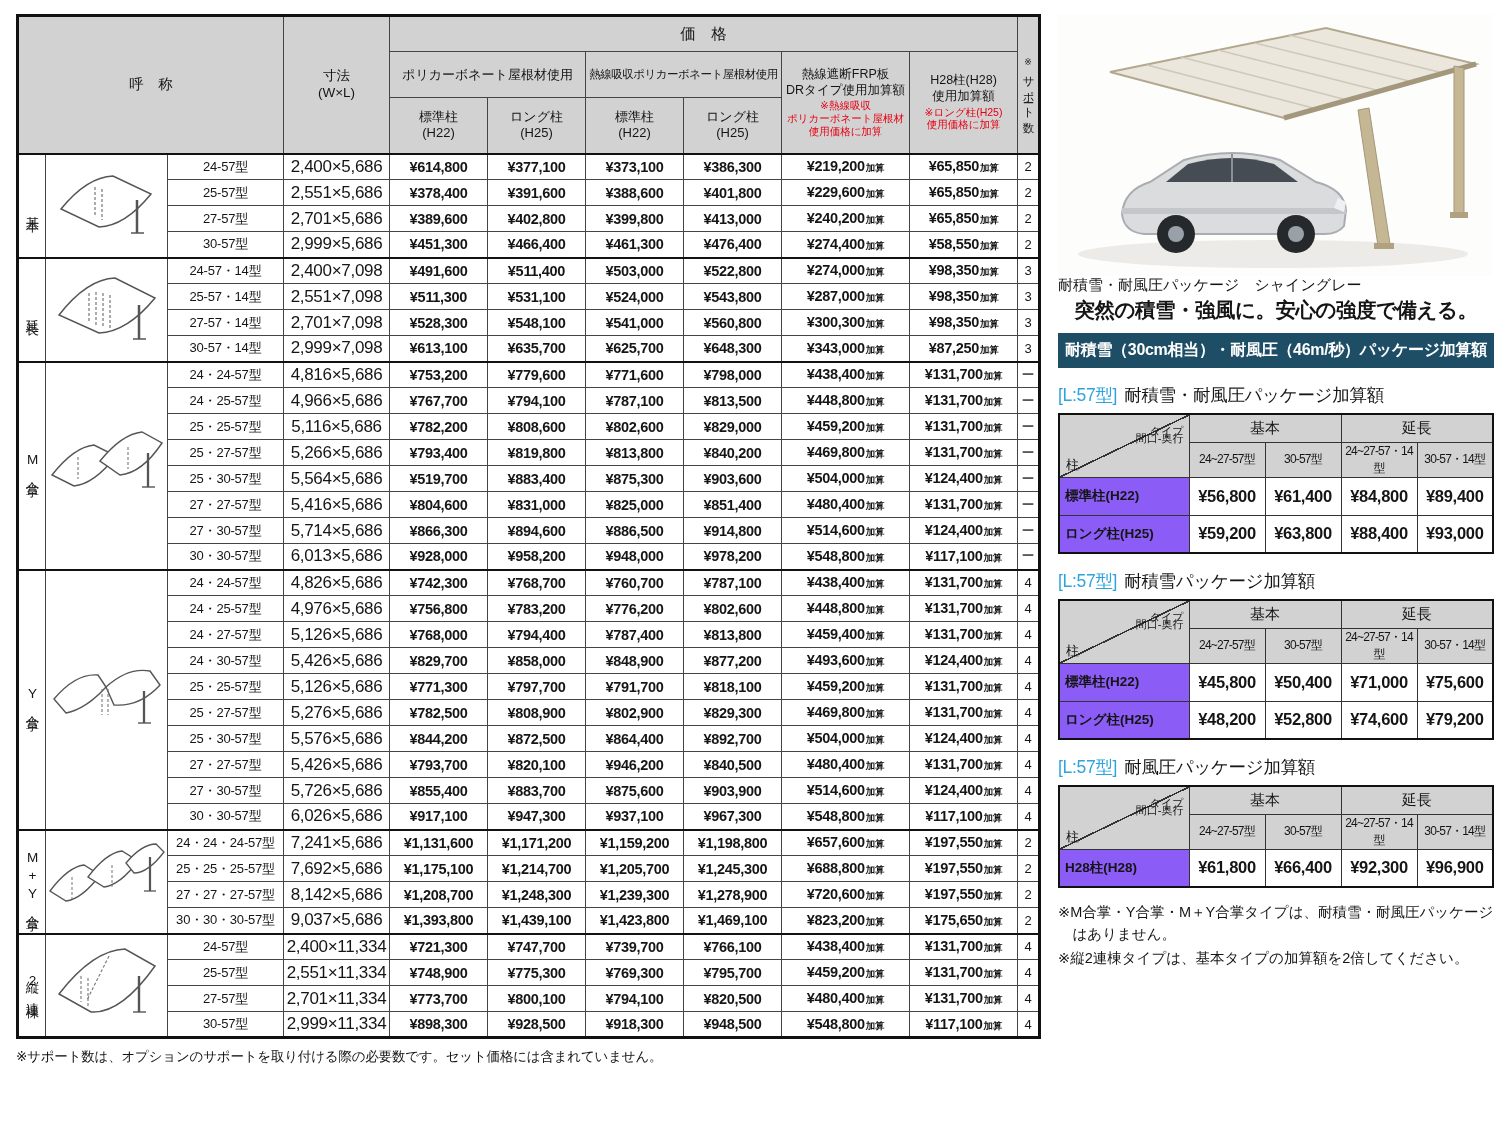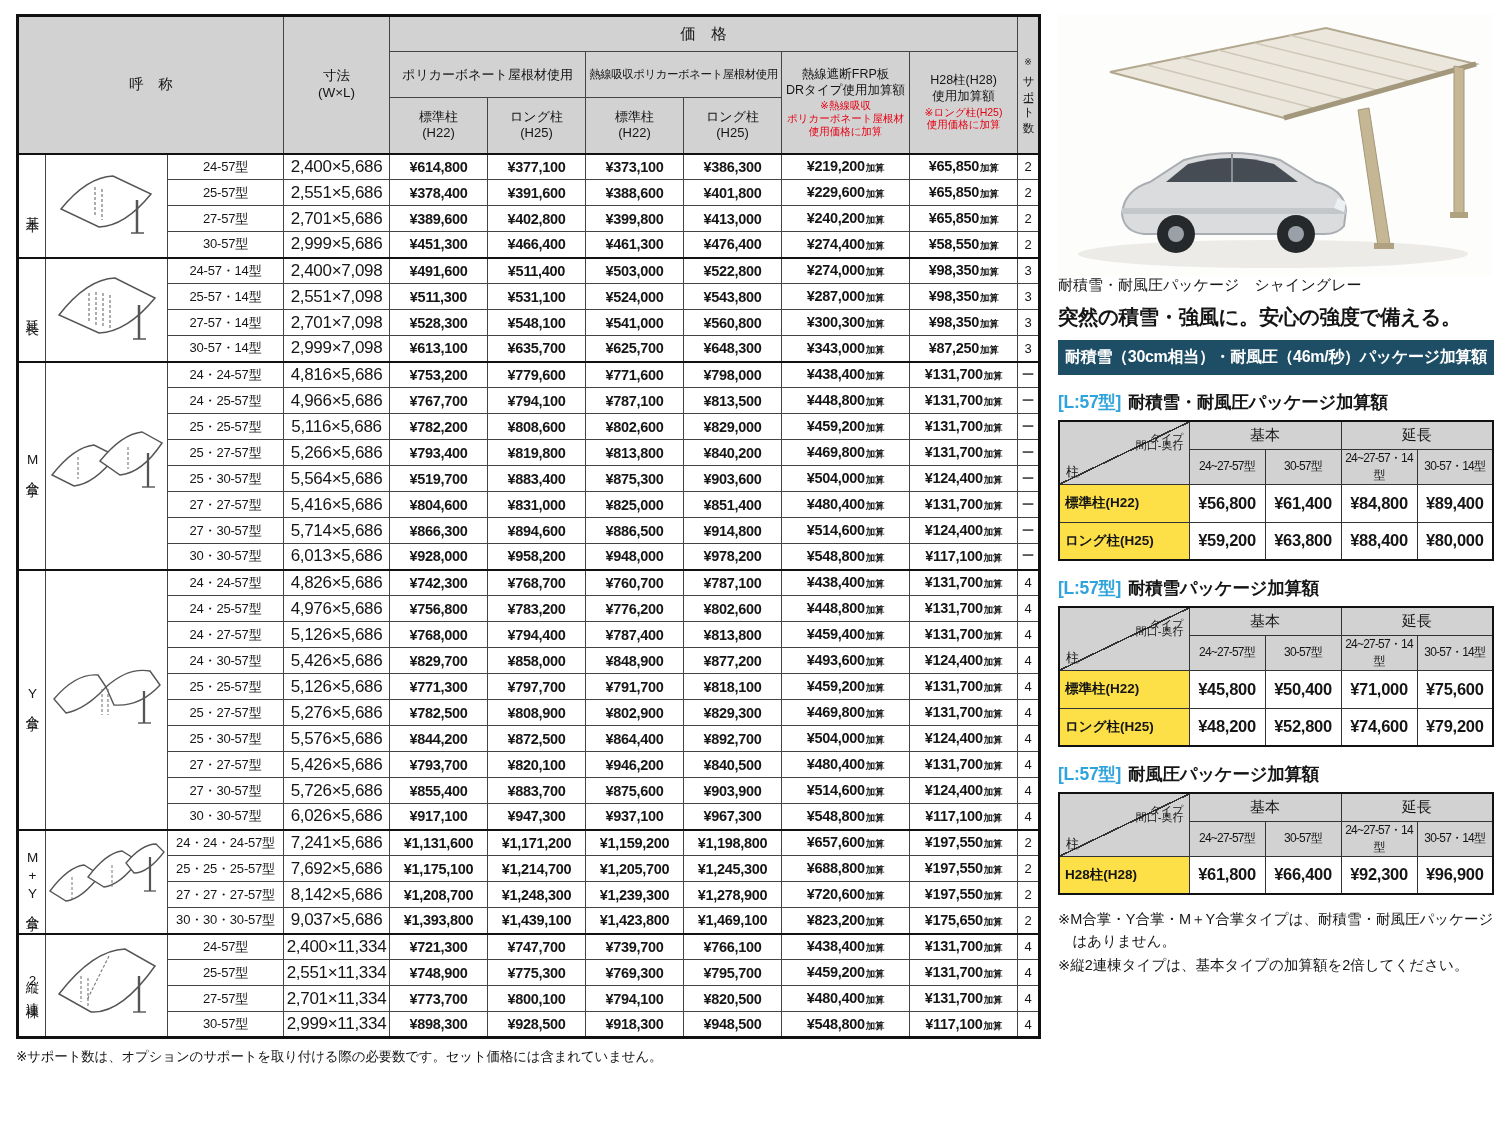--- a/index.html
+++ b/index.html
@@ -45,37 +45,37 @@
   td.size { font-size: 17px; letter-spacing: -0.3px; }
   td.price { font-weight: bold; font-size: 14.5px; letter-spacing: -0.3px; }
   td.add .suffix { font-size: 9.5px; font-weight: bold; margin-left: 1px; }
   td.support { font-size: 13px; padding: 0; }
   .footnote { font-size: 13.5px; margin-top: 9px; letter-spacing: -0.2px; }
 
   
   .right { width: 436px; }
   .photo { width: 434px; height: 262px; position: relative; overflow: hidden; background: #fdfdfc; }
   .caption { font-size: 15px; }
-  .headline { font-size: 20.5px; font-weight: bold; margin-top: 8px; letter-spacing: -0.5px; }
+  .headline { font-size: 20.5px; font-weight: bold; margin-top: 1px; letter-spacing: -0.5px; text-align: center; }
   .banner { background: #1d4e66; color: #fff; font-weight: bold; font-size: 16px; padding: 7px 7px; margin-top: 9px; letter-spacing: -0.3px; }
-  .sec-title { font-size: 17.5px; font-weight: bold; margin: 15px 0 6px; letter-spacing: -0.3px; }
+  .sec-title { font-size: 17.5px; font-weight: normal; margin: 15px 0 6px; letter-spacing: -0.3px; }
   .sec-title .tag { color: #2fa3db; margin-right: 7px; }
   table.pkg-table { border-collapse: collapse; table-layout: fixed; width: 434px; border: 2.5px solid #111; }
   .pkg-table th, .pkg-table td { border: 1px solid #333; text-align: center; vertical-align: middle; }
   .pkg-table thead th { background: #d2d2d2; font-weight: normal; }
   th.diag { position: relative; padding: 0; }
   th.diag::before { content: ""; position: absolute; inset: 0;
     background: linear-gradient(to bottom right, transparent calc(50% - 0.8px), #333 calc(50% - 0.8px), #333 calc(50% + 0.8px), transparent calc(50% + 0.8px)); }
   .d1 { position: absolute; top: 9px; right: 5px; font-size: 11px; }
   .d2 { position: absolute; top: 16px; right: 5px; font-size: 11px; }
   .d3 { position: absolute; bottom: 3px; left: 6px; font-size: 13px; }
   .pkg-group { font-size: 15px; height: 28px; }
   .type { font-size: 12px; height: 31px; letter-spacing: -0.8px; padding: 0 1px; }
   .pkg-table tbody tr { height: 38px; }
-  th.pkg-label { background: #fde047; text-align: left; padding: 0 5px; font-size: 13.5px; }
+  th.pkg-label { background: #8b5cf6; text-align: left; padding: 0 5px; font-size: 13.5px; }
   td.pkg-val { font-weight: bold; font-size: 16.5px; background: #fff; letter-spacing: -0.3px; }
   ul.notes { margin-top: 14px; list-style: none; font-size: 14.5px; line-height: 1.5; }
   ul.notes li { padding-left: 1em; text-indent: -1em; margin-bottom: 2px; }
 </style>
 </head>
 <body>
 
 <div class="page">
 
   <div class="content">
@@ -649,21 +649,21 @@
               <td class="pkg-val">¥56,800</td>
               <td class="pkg-val">¥61,400</td>
               <td class="pkg-val">¥84,800</td>
               <td class="pkg-val">¥89,400</td>
             </tr>
             <tr>
               <th class="pkg-label">ロング柱(H25)</th>
               <td class="pkg-val">¥59,200</td>
               <td class="pkg-val">¥63,800</td>
               <td class="pkg-val">¥88,400</td>
-              <td class="pkg-val">¥80,000</td>
+              <td class="pkg-val">¥93,000</td>
             </tr>
           </tbody>
       </table>
 
       <h2 class="sec-title"><span class="tag">[L:57型]</span><span>耐積雪パッケージ加算額</span></h2>
       <table class="pkg-table">
         <colgroup>
             <col style="width:130px">
             <col style="width:76px">
             <col style="width:76px">

